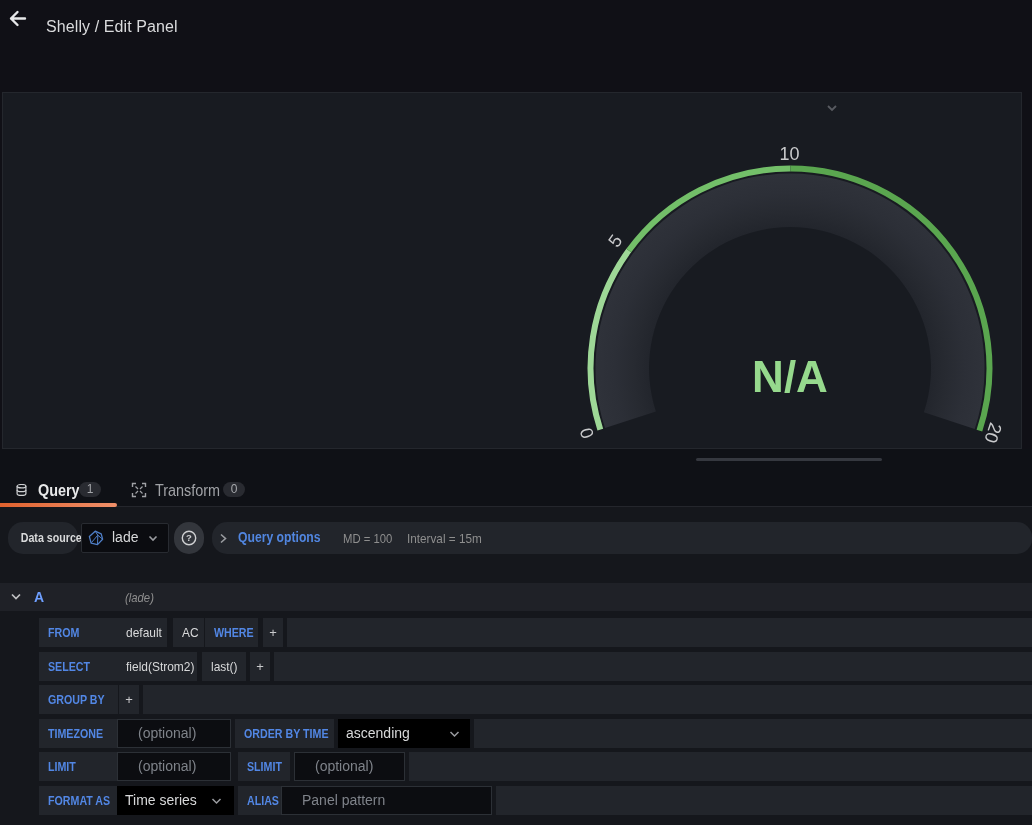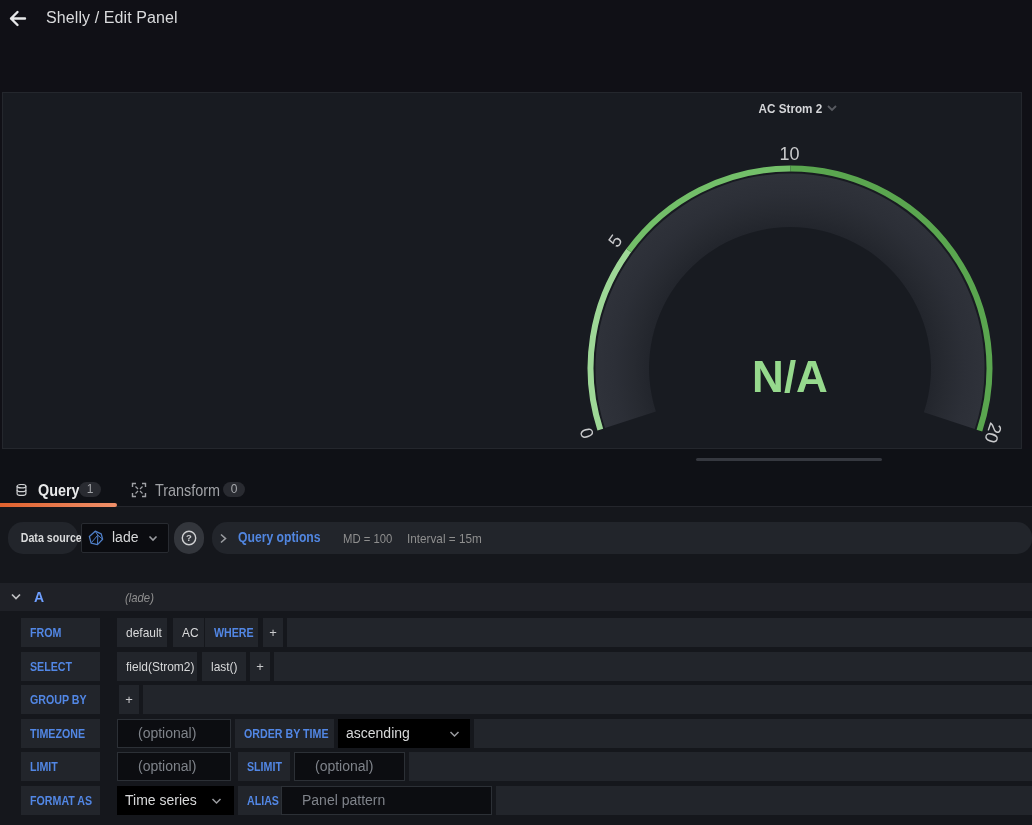--- a/index.html
+++ b/index.html
@@ -5,21 +5,21 @@
   html,body{margin:0;padding:0;}
   body{width:1032px;height:825px;background:#101016;font-family:"Liberation Sans",sans-serif;overflow:hidden;}
   .abs{position:absolute;}
   #page{position:relative;width:1032px;height:825px;}
   .sx{display:inline-block;transform:scaleX(.87);transform-origin:0 50%;white-space:nowrap;}
   .sk{display:inline-block;transform:scaleX(.82);transform-origin:0 50%;white-space:nowrap;}
   .sv{display:inline-block;transform:scaleX(.92);transform-origin:0 50%;white-space:nowrap;}
   .st{display:inline-block;transform:scaleX(.9);transform-origin:0 50%;white-space:nowrap;}
   .sxc{display:inline-block;transform:scaleX(.9);transform-origin:50% 50%;white-space:nowrap;}
   
-  #title{left:46px;top:9px;font-size:16px;color:#dadbdd;letter-spacing:.1px;text-align:center;}
+  #title{left:46px;top:18px;font-size:16px;color:#dadbdd;letter-spacing:.1px;text-align:center;}
   
   #panel{left:2px;top:92px;width:1018px;height:355px;background:#181b21;border:1px solid #24272d;}
   #ptitle{left:640px;top:101px;width:300px;text-align:center;font-size:13px;font-weight:700;color:#d5d6d9;}
   #na{left:690px;top:352px;width:200px;text-align:center;font-size:44px;font-weight:700;color:#96d98d;}
   
   #handle{left:696px;top:458px;width:186px;height:3px;border-radius:2px;background:#35383f;z-index:5;}
   
   #tabbar{left:0;top:449px;width:1032px;height:57px;background:#0f1116;border-bottom:1px solid #24262c;}
   #qtab-underline{left:0;top:503px;width:117px;height:4px;border-radius:0 2px 2px 0;background:linear-gradient(90deg,#e0622e,#f0906a);}
   .tabtxt{font-size:16px;}
@@ -40,37 +40,36 @@
   #qopts{left:238px;top:529px;font-size:14px;font-weight:700;color:#5186e0;}
   #mdtxt{left:343px;top:531px;font-size:13px;color:#8e8e8e;}
   #intervaltxt{left:407px;top:531px;font-size:13.5px;color:#8e8e8e;}
   
   #ahdr{left:0;top:583px;width:1032px;height:28px;background:#1f2127;}
   #atxt{left:34px;top:589px;font-size:14px;font-weight:700;color:#6e9fff;}
   #aladetxt{left:82px;top:590px;font-size:13px;font-style:italic;color:#8e8e8e;margin-left:43px;}
   
   .chip{position:absolute;height:29px;background:#22252b;box-sizing:border-box;font-size:13px;font-weight:500;color:#d8d9da;line-height:29px;padding:0 9px;white-space:nowrap;}
   .kw{color:#5287e5;font-weight:700;}
-  .lbl{left:21px;width:79px;}
+  .lbl{left:39px;width:79px;}
   .fill{position:absolute;height:29px;background:#22252b;}
   .inp{position:absolute;height:29px;background:#0c0d11;border:1px solid #2c3036;box-sizing:border-box;font-size:14px;line-height:27px;color:#7f838a;padding:0 20px;white-space:nowrap;}
   .sel{position:absolute;height:29px;background:#000000;box-sizing:border-box;font-size:14px;line-height:29px;color:#d8d9da;padding:0 8px;white-space:nowrap;}
   svg{position:absolute;left:0;top:0;}
 </style>
 </head>
 <body>
 <div id="page">
 
   <svg class="abs" style="left:9px;top:10px" width="18" height="17" viewBox="0 0 18 17">
     <path d="M16 8.5 H2 M2 8.5 L8.5 2 M2 8.5 L8.5 15" stroke="#e6e7e9" stroke-width="2.4" fill="none" stroke-linecap="round" stroke-linejoin="round"></path>
   </svg>
   <div class="abs" id="title">Shelly / Edit Panel</div>
 
   <div class="abs" id="panel"></div>
-  <div class="abs" id="ptitle"><span class="sxc">AC Strom 2</span></div>
   <svg class="abs" style="left:826px;top:104px" width="12" height="8" viewBox="0 0 12 8">
     <path d="M2 2 L6 6 L10 2" stroke="#585b61" stroke-width="1.8" fill="none"></path>
   </svg>
 
   <svg class="abs" style="left:0;top:92px" width="1020" height="355" viewBox="0 0 1020 355">
     <defs>
         <radialGradient id="bandg" gradientUnits="userSpaceOnUse" cx="790" cy="276" r="194.5">
       <stop offset="0.72" stop-color="#22252c"></stop>
           <stop offset="0.80" stop-color="#272a31"></stop>
       <stop offset="0.90" stop-color="#2c2f37"></stop>

